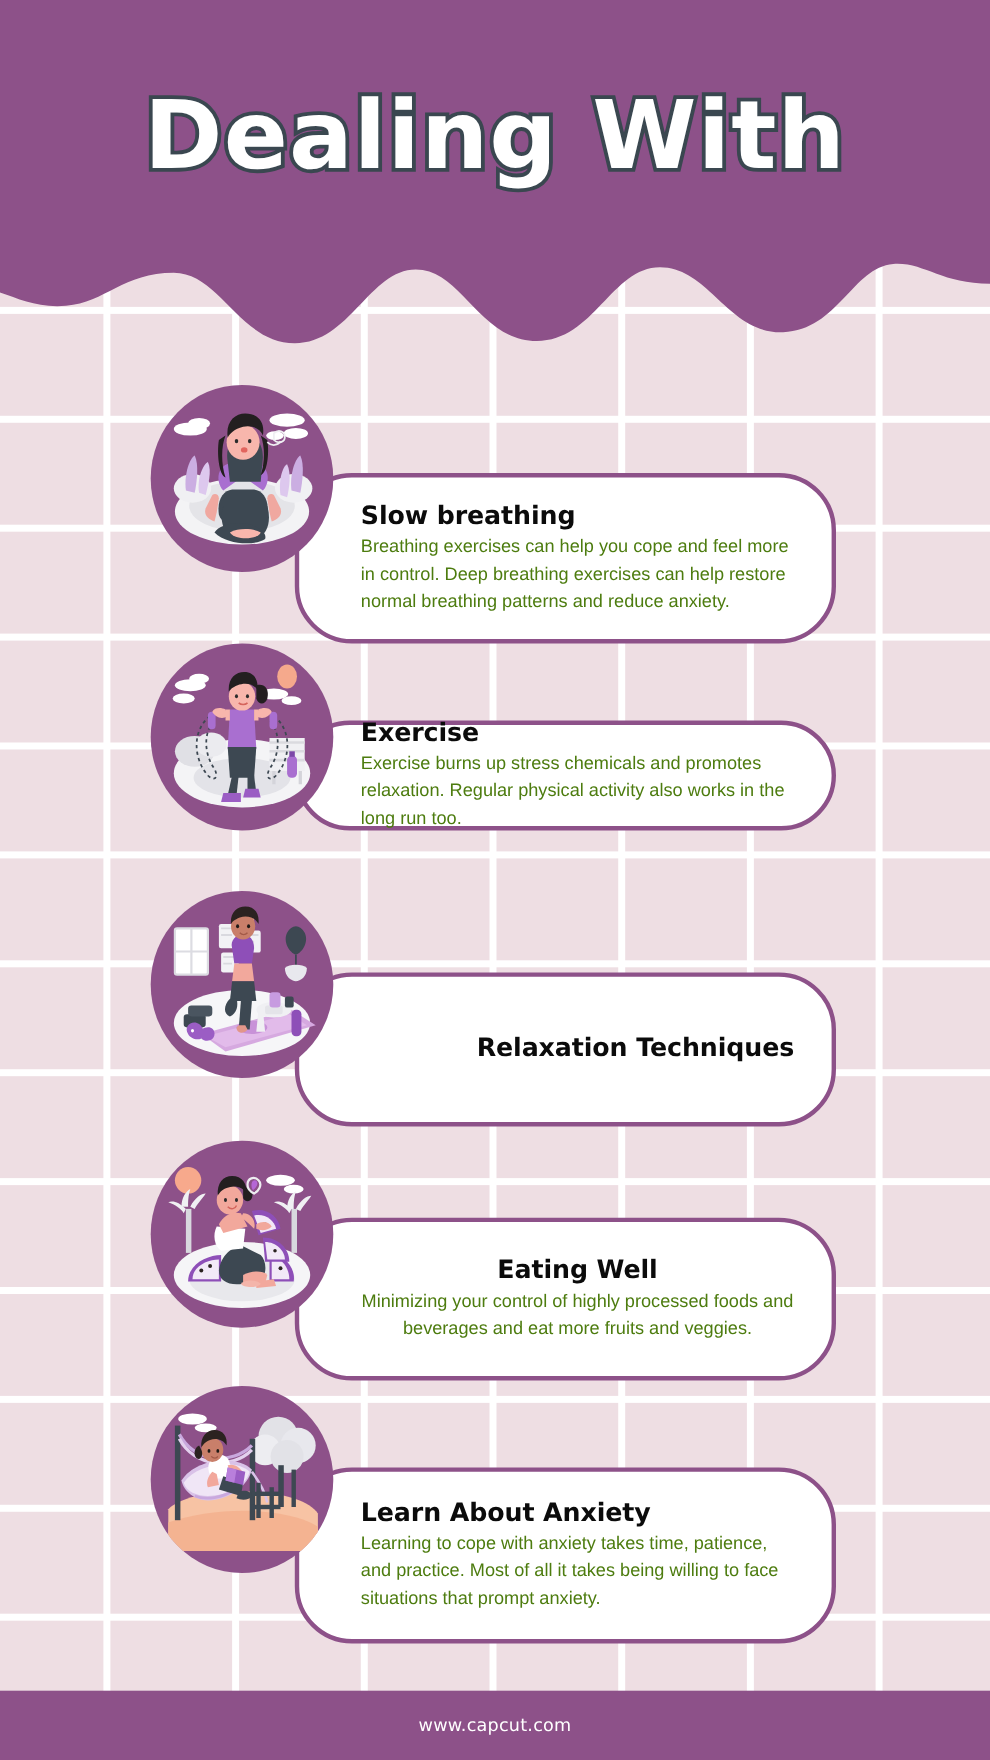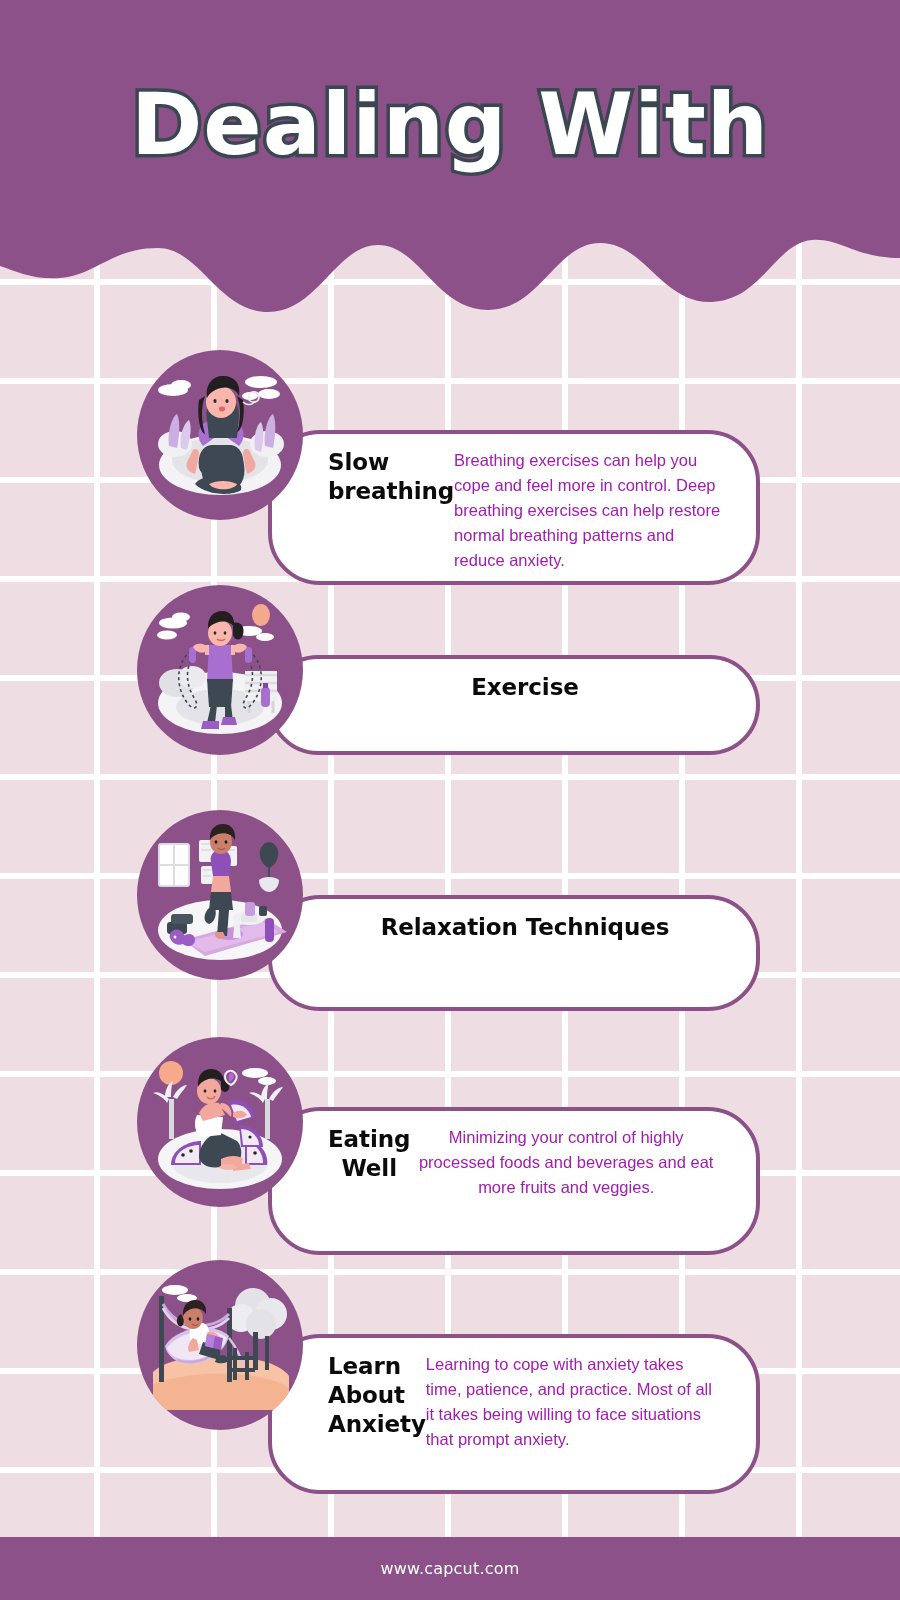--- a/index.html
+++ b/index.html
@@ -90,37 +90,38 @@
 
   .card {
     position: absolute;
     background: #FFFFFF;
     border: 4px solid #8D5189;
     border-radius: 52px;
     box-sizing: border-box;
     z-index: 6;
     padding: 14px 34px 14px 56px;
     display: flex;
+    flex-direction: column;
     justify-content: center;
   }
   .card-title {
     font-family: "DejaVu Sans", sans-serif;
     font-weight: 700;
     font-size: 23px;
     line-height: 1.25;
     color: #0B0B0B;
     letter-spacing: -0.1px;
     margin: 0 0 1px 0;
   }
   .card-body {
     font-family: "Liberation Sans", sans-serif;
     font-weight: 400;
     font-size: 16.5px;
     line-height: 1.52;
-    color: #a21caf;
+    color: #4d7c0f;
     margin: 0;
     white-space: pre-line;
   }
 
   
   .footer {
     position: absolute;
     left: 0;
     bottom: 0;
     width: 900px;
@@ -242,20 +243,21 @@
         <path d="M74,120 L80,120 L78,138 L70,138 Z" fill="#3D4852"></path>
         <path d="M88,120 L94,120 L96,136 L88,136 Z" fill="#3D4852"></path>
         <path d="M66,136 L82,136 L82,144 L64,144 Z" fill="#9B5DC4"></path>
         <path d="M86,132 L98,132 L100,140 L84,140 Z" fill="#9B5DC4"></path>
         <rect x="124" y="102" width="9" height="20" rx="4" fill="#A96FD0"></rect>
         <rect x="126" y="98" width="5" height="5" fill="#7C48A8"></rect>
       </svg>
     </div>
     <div class="card" style="left:268px;top:72px;width:492px;height:100px;">
       <div class="card-title">Exercise</div>
+      <div class="card-body">Exercise burns up stress chemicals and promotes relaxation. Regular physical activity also works in the long run too.</div>
     </div>
   </div>
 
   <div class="row" style="top:808px;height:240px;">
     <div class="avatar" style="left:137px;top:2px;">
       <svg viewBox="0 0 166 170">
         <ellipse cx="83" cy="120" rx="62" ry="30" fill="#F6F6F8"></ellipse>
         <rect x="22" y="34" width="30" height="42" rx="2" fill="#FFFFFF" stroke="#DCDCE2" stroke-width="2"></rect>
         <path d="M37,34 L37,76 M22,55 L52,55" stroke="#DCDCE2" stroke-width="2"></path>
         <rect x="62" y="30" width="18" height="22" rx="2" fill="#F2F2F5"></rect>
@@ -286,21 +288,21 @@
         <ellipse cx="84" cy="32" rx="11" ry="12" fill="#C97F6A"></ellipse>
         <path d="M73,30 C72,20 78,14 86,14 C95,14 99,21 98,30 C95,24 88,22 81,24 C76,26 74,28 73,30 Z" fill="#2B2220"></path>
         <ellipse cx="79" cy="32" rx="1.4" ry="1.8" fill="#1F1916"></ellipse>
         <ellipse cx="89" cy="32" rx="1.4" ry="1.8" fill="#1F1916"></ellipse>
         <path d="M81,38 C83,40 86,40 88,38" fill="none" stroke="#A35A48" stroke-width="1.3"></path>
         <path d="M34,130 C30,124 36,118 42,120 C48,122 50,130 46,134 C42,136 36,134 34,130 Z" fill="#9B5DC4"></path>
         <path d="M46,126 C52,122 58,124 58,130 C58,136 50,138 46,134 Z" fill="#9B5DC4"></path>
         <ellipse cx="38" cy="127" rx="1.4" ry="1.6" fill="#FFFFFF"></ellipse>
       </svg>
     </div>
-    <div class="card" style="left:268px;top:87px;width:492px;height:116px;">
+    <div class="card" style="left:268px;top:76px;width:492px;height:140px;align-items:flex-end;">
       <div class="card-title">Relaxation Techniques</div>
     </div>
   </div>
 
   <div class="row" style="top:1035px;height:240px;">
     <div class="avatar" style="left:137px;top:2px;">
       <svg viewBox="0 0 166 170">
         <ellipse cx="83" cy="122" rx="62" ry="30" fill="#F5F5F7"></ellipse>
         <ellipse cx="83" cy="126" rx="48" ry="20" fill="#E8E8EC"></ellipse>
         <circle cx="34" cy="36" r="12" fill="#F7A98C"></circle>
@@ -384,21 +386,21 @@
         <ellipse cx="56" cy="58" rx="10" ry="11" fill="#C97F6A"></ellipse>
         <path d="M46,56 C45,46 51,40 58,40 C66,40 70,46 69,54 C66,49 60,47 54,49 C49,51 47,54 46,56 Z" fill="#2B2220"></path>
         <path d="M44,54 C40,56 38,62 42,66 C46,68 48,62 46,58 Z" fill="#2B2220"></path>
         <ellipse cx="53" cy="59" rx="1.3" ry="1.7" fill="#1F1916"></ellipse>
         <ellipse cx="61" cy="59" rx="1.3" ry="1.7" fill="#1F1916"></ellipse>
         <path d="M55,64 C57,66 60,66 61,64" fill="none" stroke="#A35A48" stroke-width="1.2"></path>
         <path d="M70,74 L86,78 L84,90 L68,86 Z" fill="#9B5DC4"></path>
         <path d="M70,74 L78,76 L76,88 L68,86 Z" fill="#B97FDC"></path>
       </svg>
     </div>
-    <div class="card" style="left:268px;top:76px;width:492px;height:160px;justify-content:flex-end;">
+    <div class="card" style="left:268px;top:76px;width:492px;height:160px;">
       <div class="card-title">Learn About Anxiety</div>
       <div class="card-body">Learning to cope with anxiety takes time, patience, and practice. Most of all it takes being willing to face situations that prompt anxiety.</div>
     </div>
   </div>
 
   <div class="footer">
     <span class="footer-text">www.capcut.com</span>
   </div>
 
 </div>

